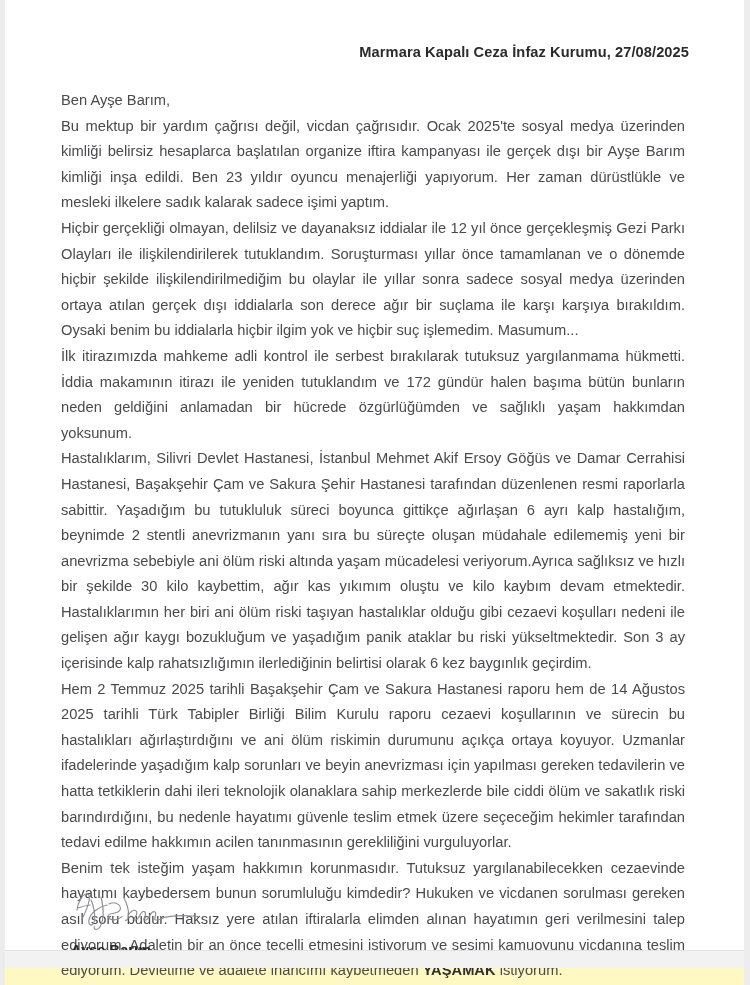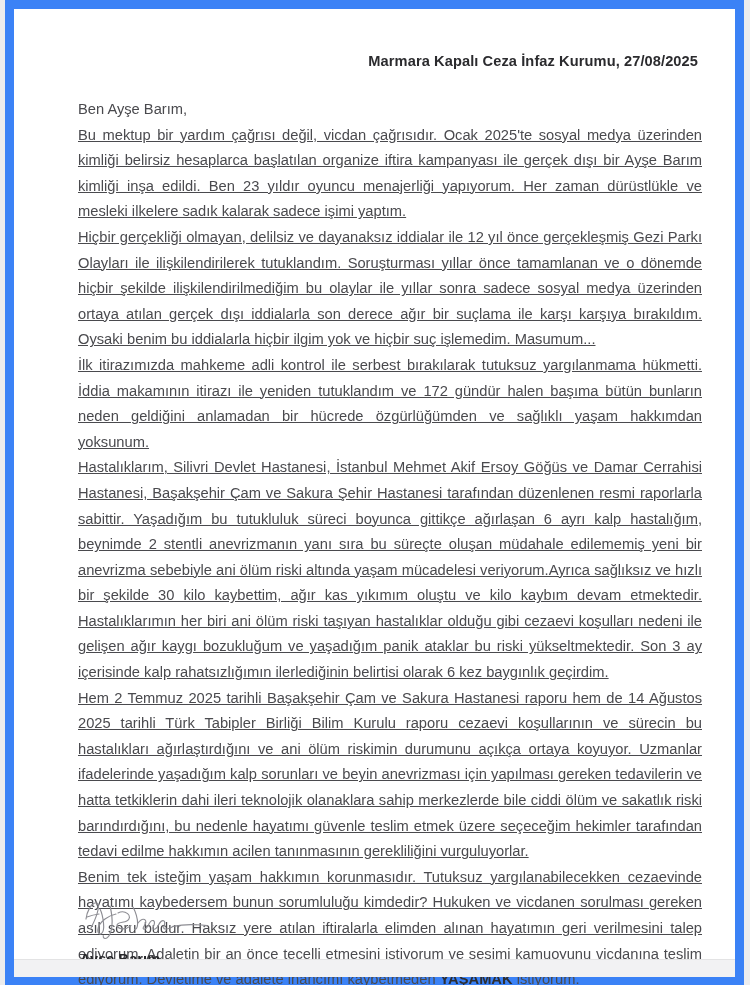--- a/index.html
+++ b/index.html
@@ -13,24 +13,24 @@
     height: 985px;
     overflow: hidden;
     font-family: "Liberation Sans", sans-serif;
   }
 
   .page {
     position: relative;
     width: 750px;
     height: 985px;
     box-sizing: border-box;
-    background: #3b82f6;
+    background: #fef9c3;
     border-left: 5px solid #ececed;
     border-right: 6px solid #ededee;
-    padding: 9px;
+    padding: 0;
   }
 
   .page-inner {
     position: relative;
     width: 100%;
     height: 968px;
     box-sizing: border-box;
     background: #ffffff;
     padding: 0 5px 0 0;
   }
@@ -52,21 +52,21 @@
     width: 624px;
     text-align: right;
     font-size: 14.6px;
     font-weight: bold;
     color: #2b2b2e;
     letter-spacing: 0.1px;
   }
 
   .body-block {
     position: absolute;
-    left: 64px;
+    left: 56px;
     top: 88px;
     width: 624px;
   }
 
   .salutation {
     font-size: 14.7px;
     line-height: 25.6px;
     color: #4a4a4e;
     text-align: left;
     margin: 0 0 0 0;
@@ -78,21 +78,20 @@
     color: #4a4a4e;
     text-align: justify;
     text-justify: inter-word;
     margin: 0;
     padding: 0;
   }
 
   p.para + p.para,
   .salutation + p.para {
     margin-top: 0;
-    text-decoration: underline;
   }
 
   p.gap-before {
     margin-top: 13px;
   }
 
   p.para b,
   .strong-word {
     font-weight: bold;
     color: #2e2e31;

